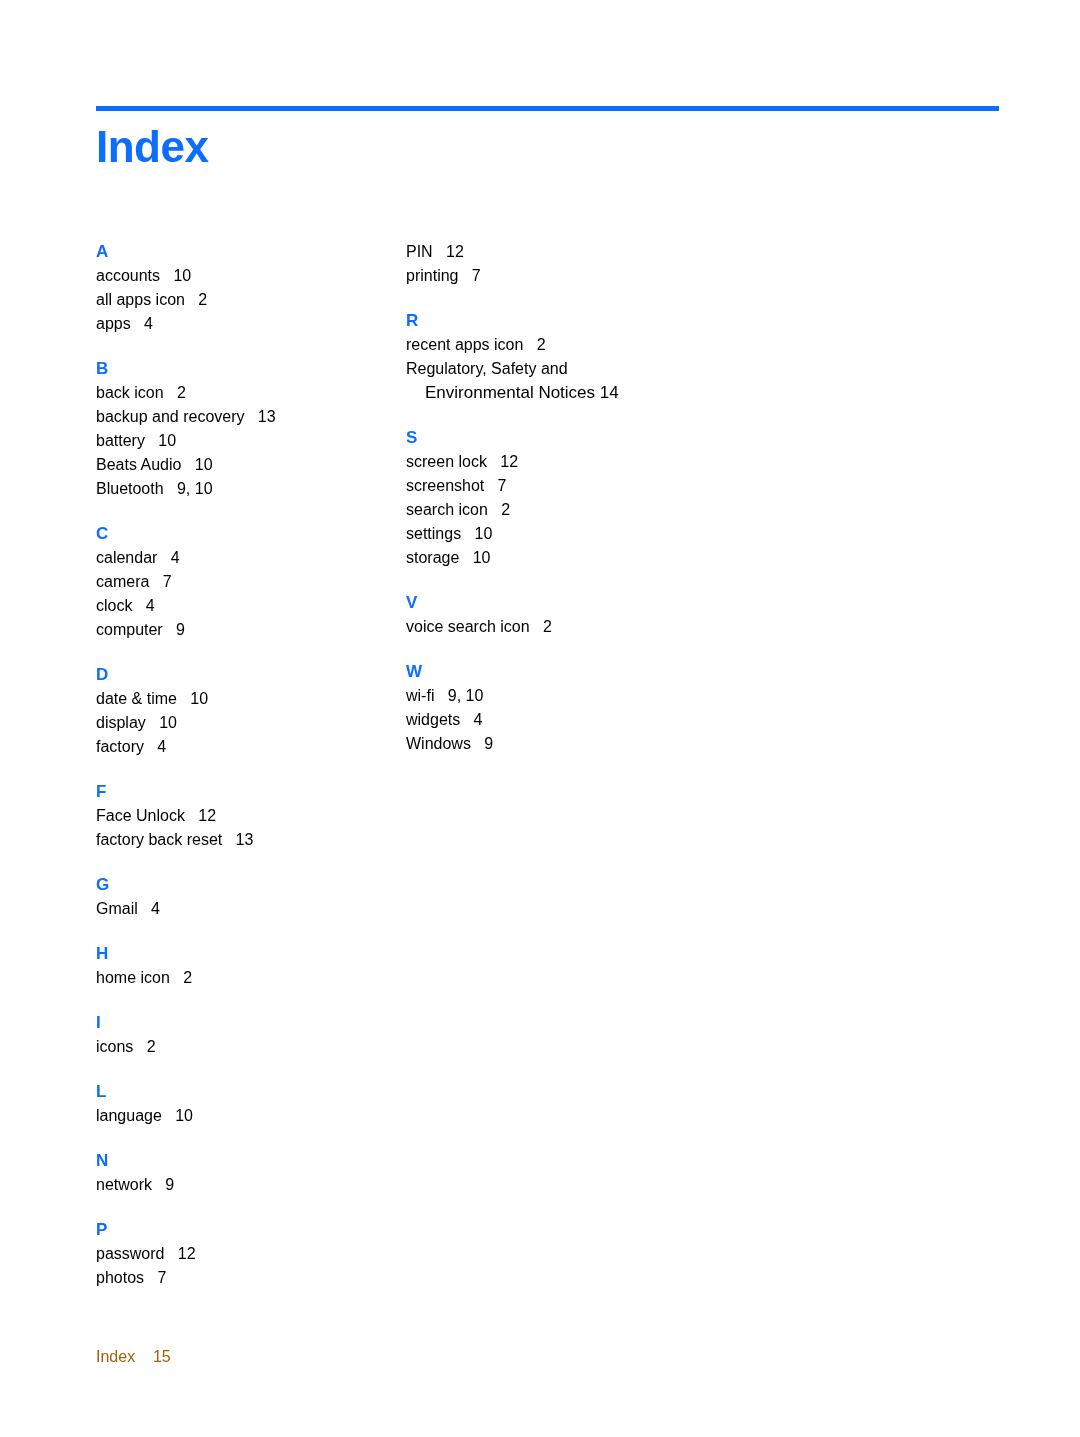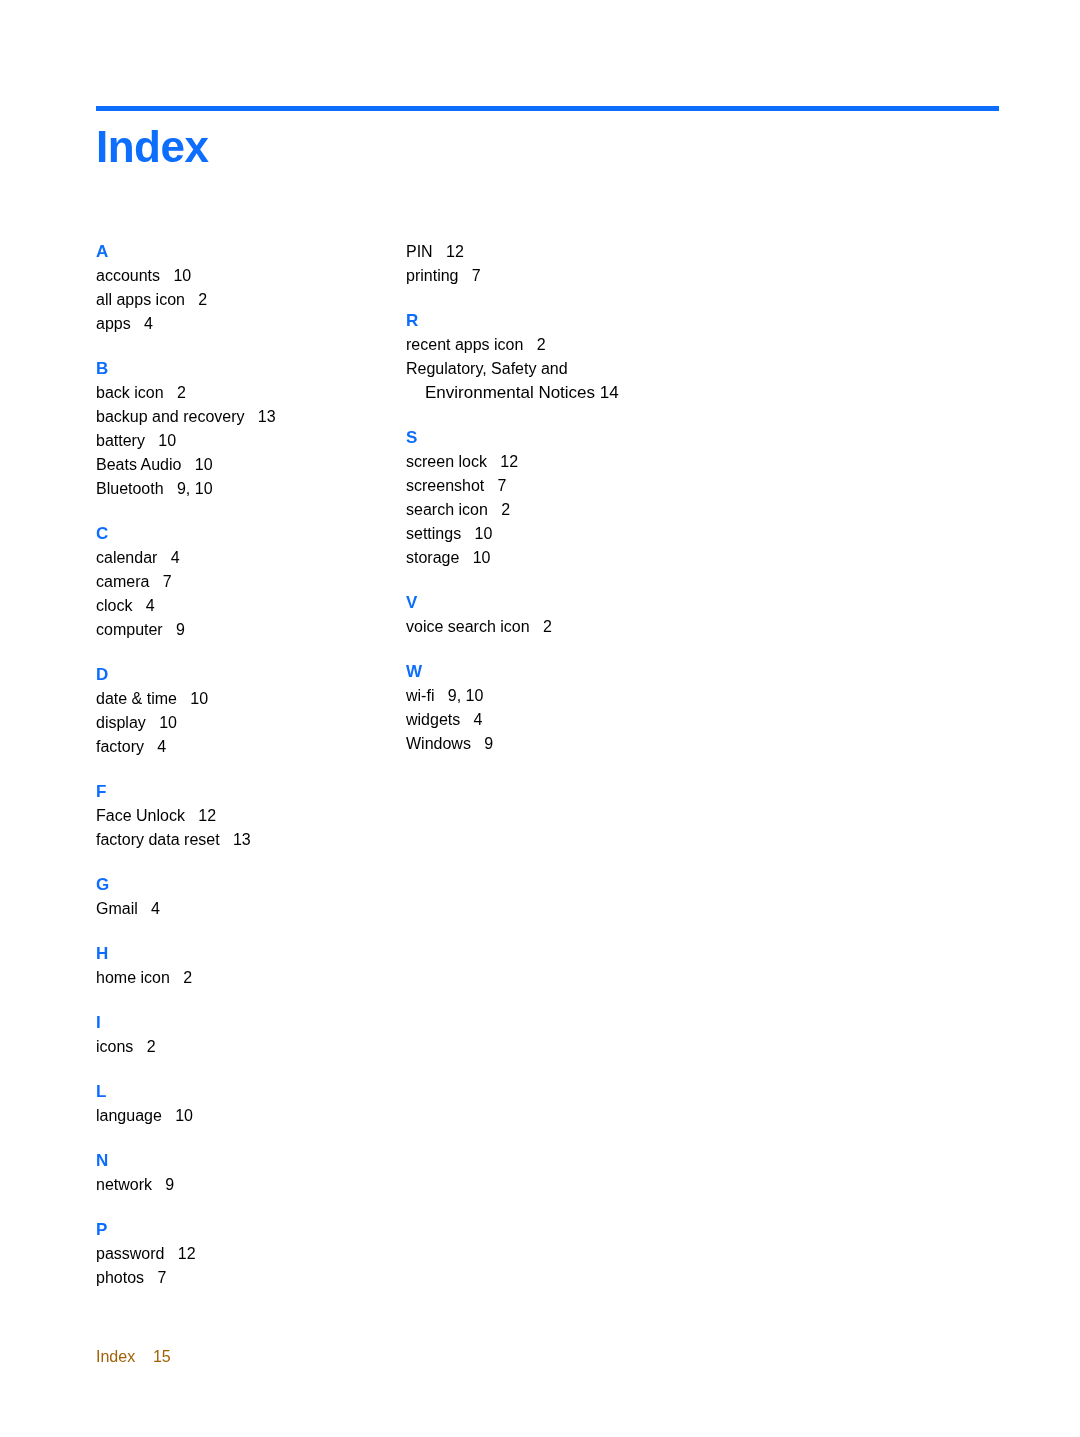--- a/index.html
+++ b/index.html
@@ -144,21 +144,21 @@
         </div>
         <div class="letter-group">
           <div class="group-letter">D</div>
           <div class="entry"><span class="term">date &amp; time</span><span class="pages">   10</span></div>
           <div class="entry"><span class="term">display</span><span class="pages">   10</span></div>
           <div class="entry"><span class="term">factory</span><span class="pages">   4</span></div>
         </div>
         <div class="letter-group">
           <div class="group-letter">F</div>
           <div class="entry"><span class="term">Face Unlock</span><span class="pages">   12</span></div>
-          <div class="entry"><span class="term">factory data reset</span><span class="pages">   13</span></div>
+          <div class="entry"><span class="term">factory back reset</span><span class="pages">   13</span></div>
         </div>
         <div class="letter-group">
           <div class="group-letter">G</div>
           <div class="entry"><span class="term">Gmail</span><span class="pages">   4</span></div>
         </div>
         <div class="letter-group">
           <div class="group-letter">H</div>
           <div class="entry"><span class="term">home icon</span><span class="pages">   2</span></div>
         </div>
         <div class="letter-group">

